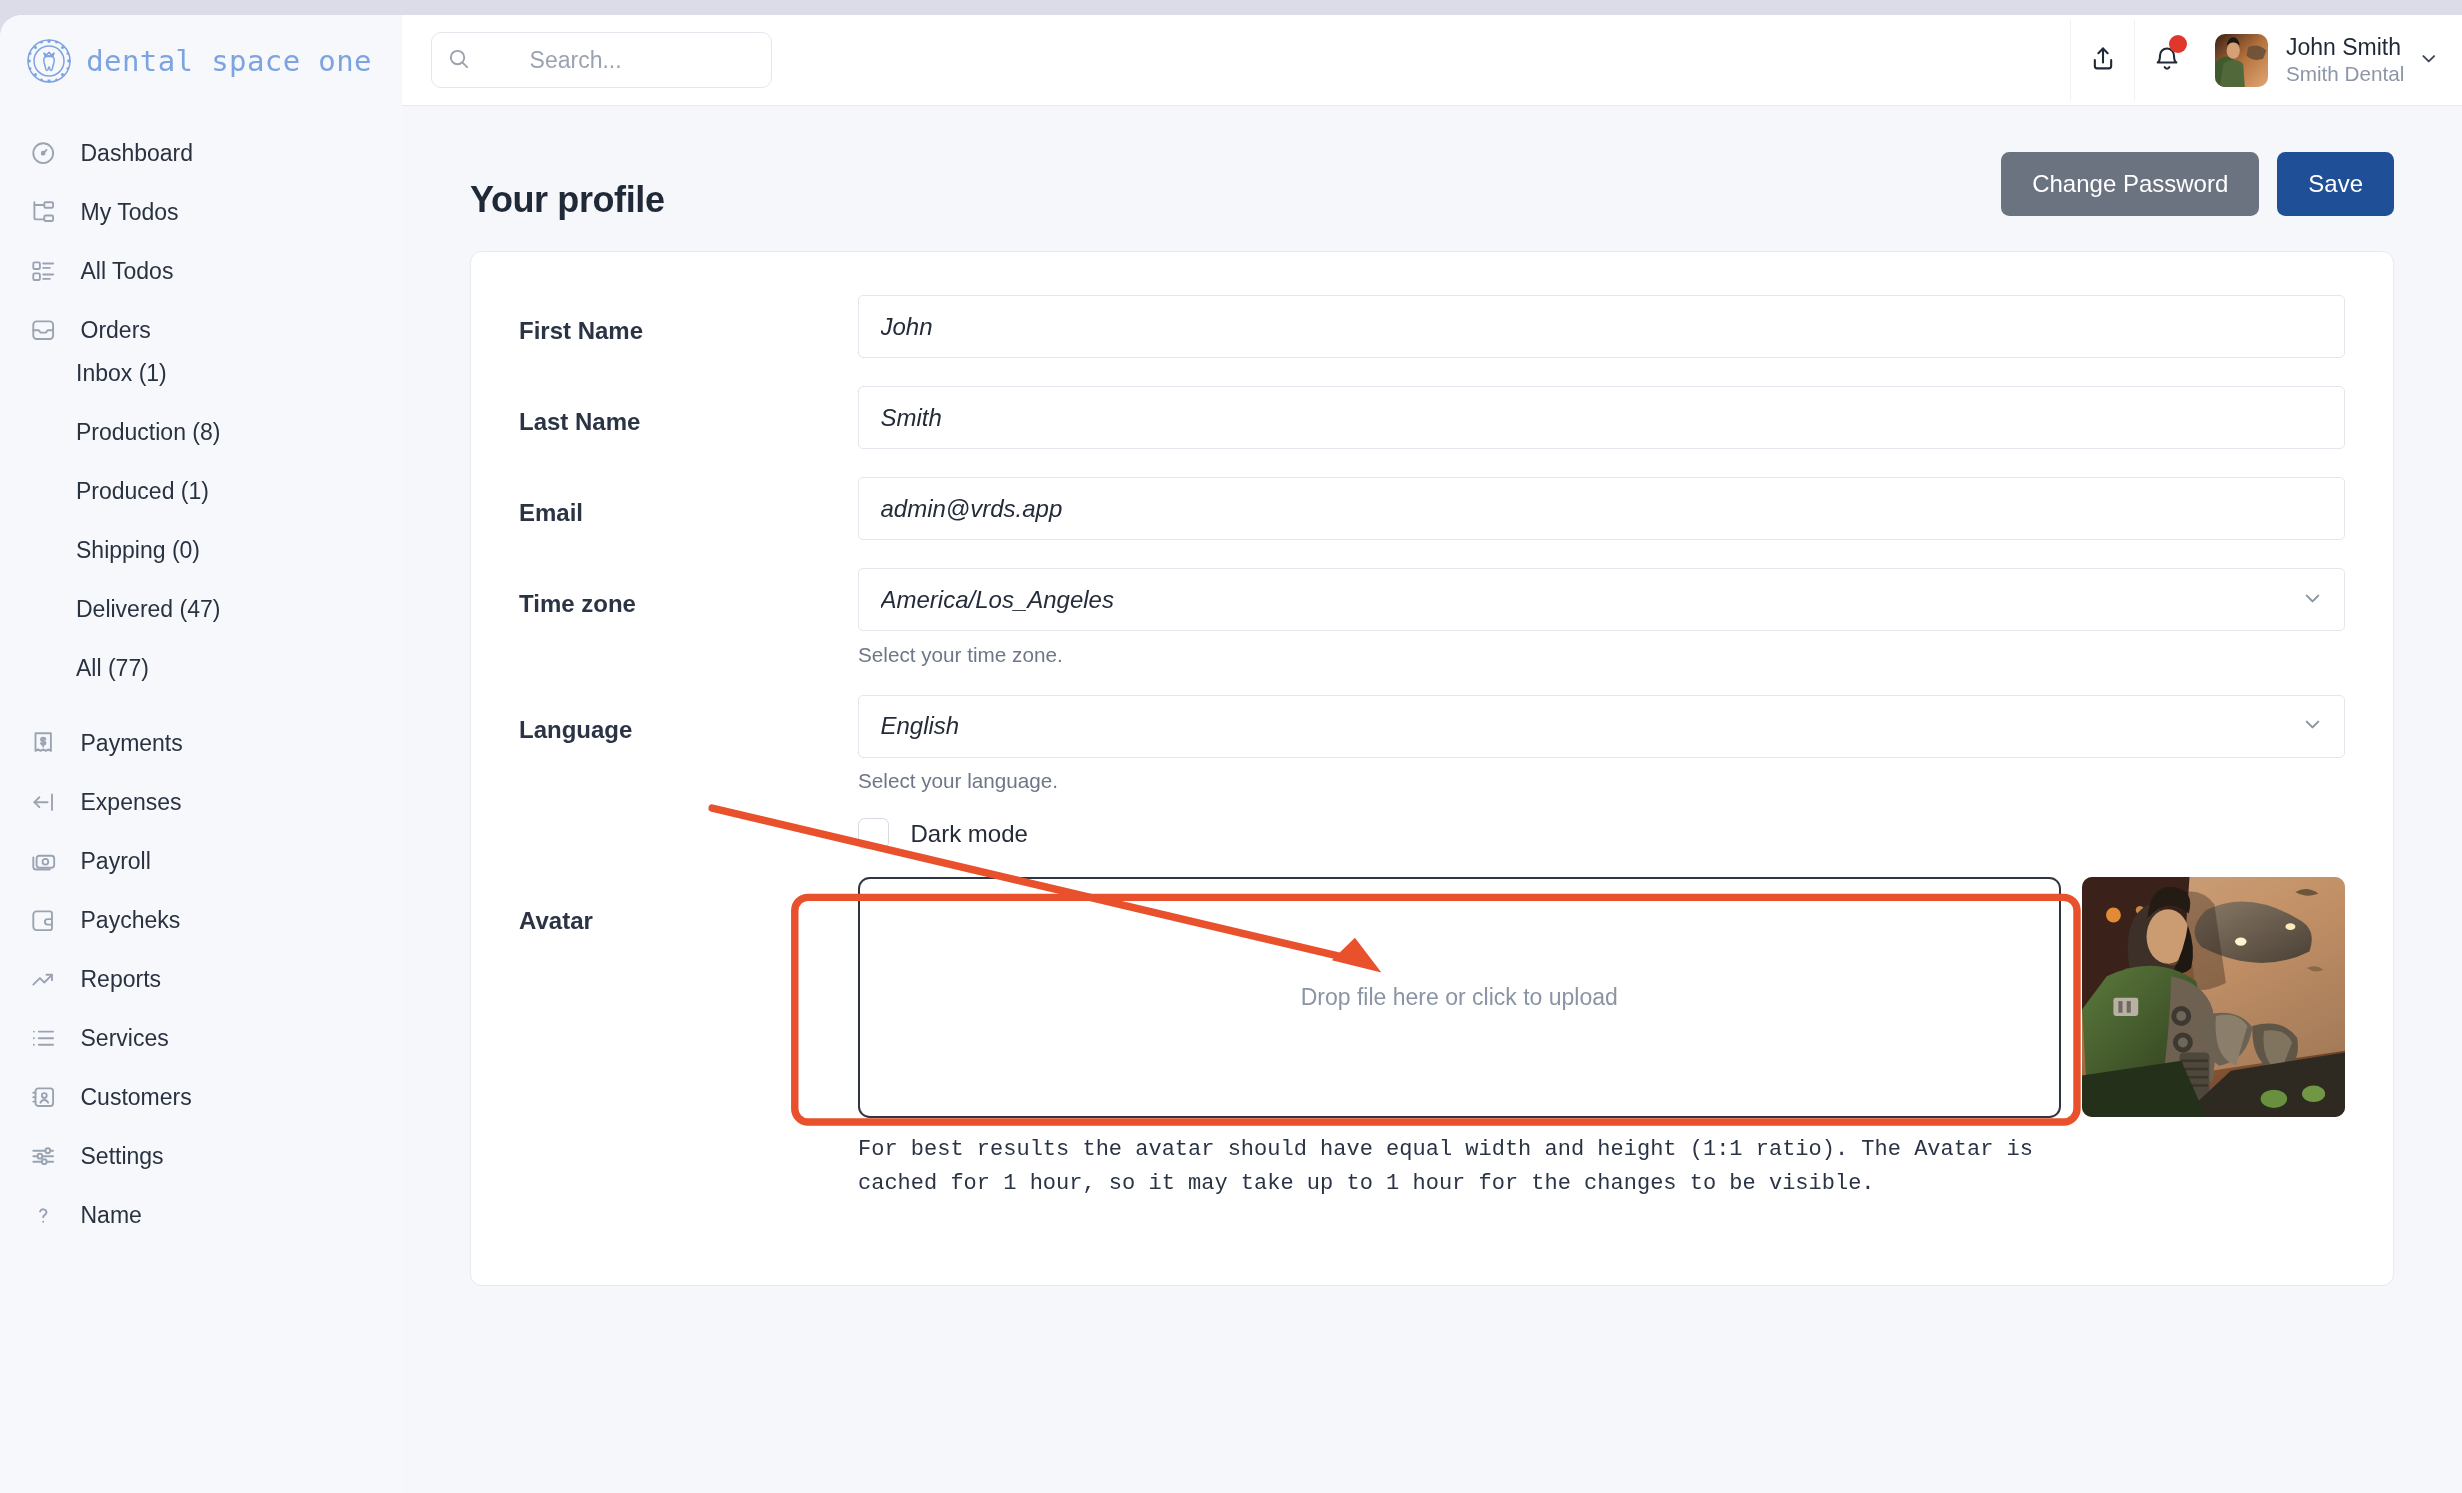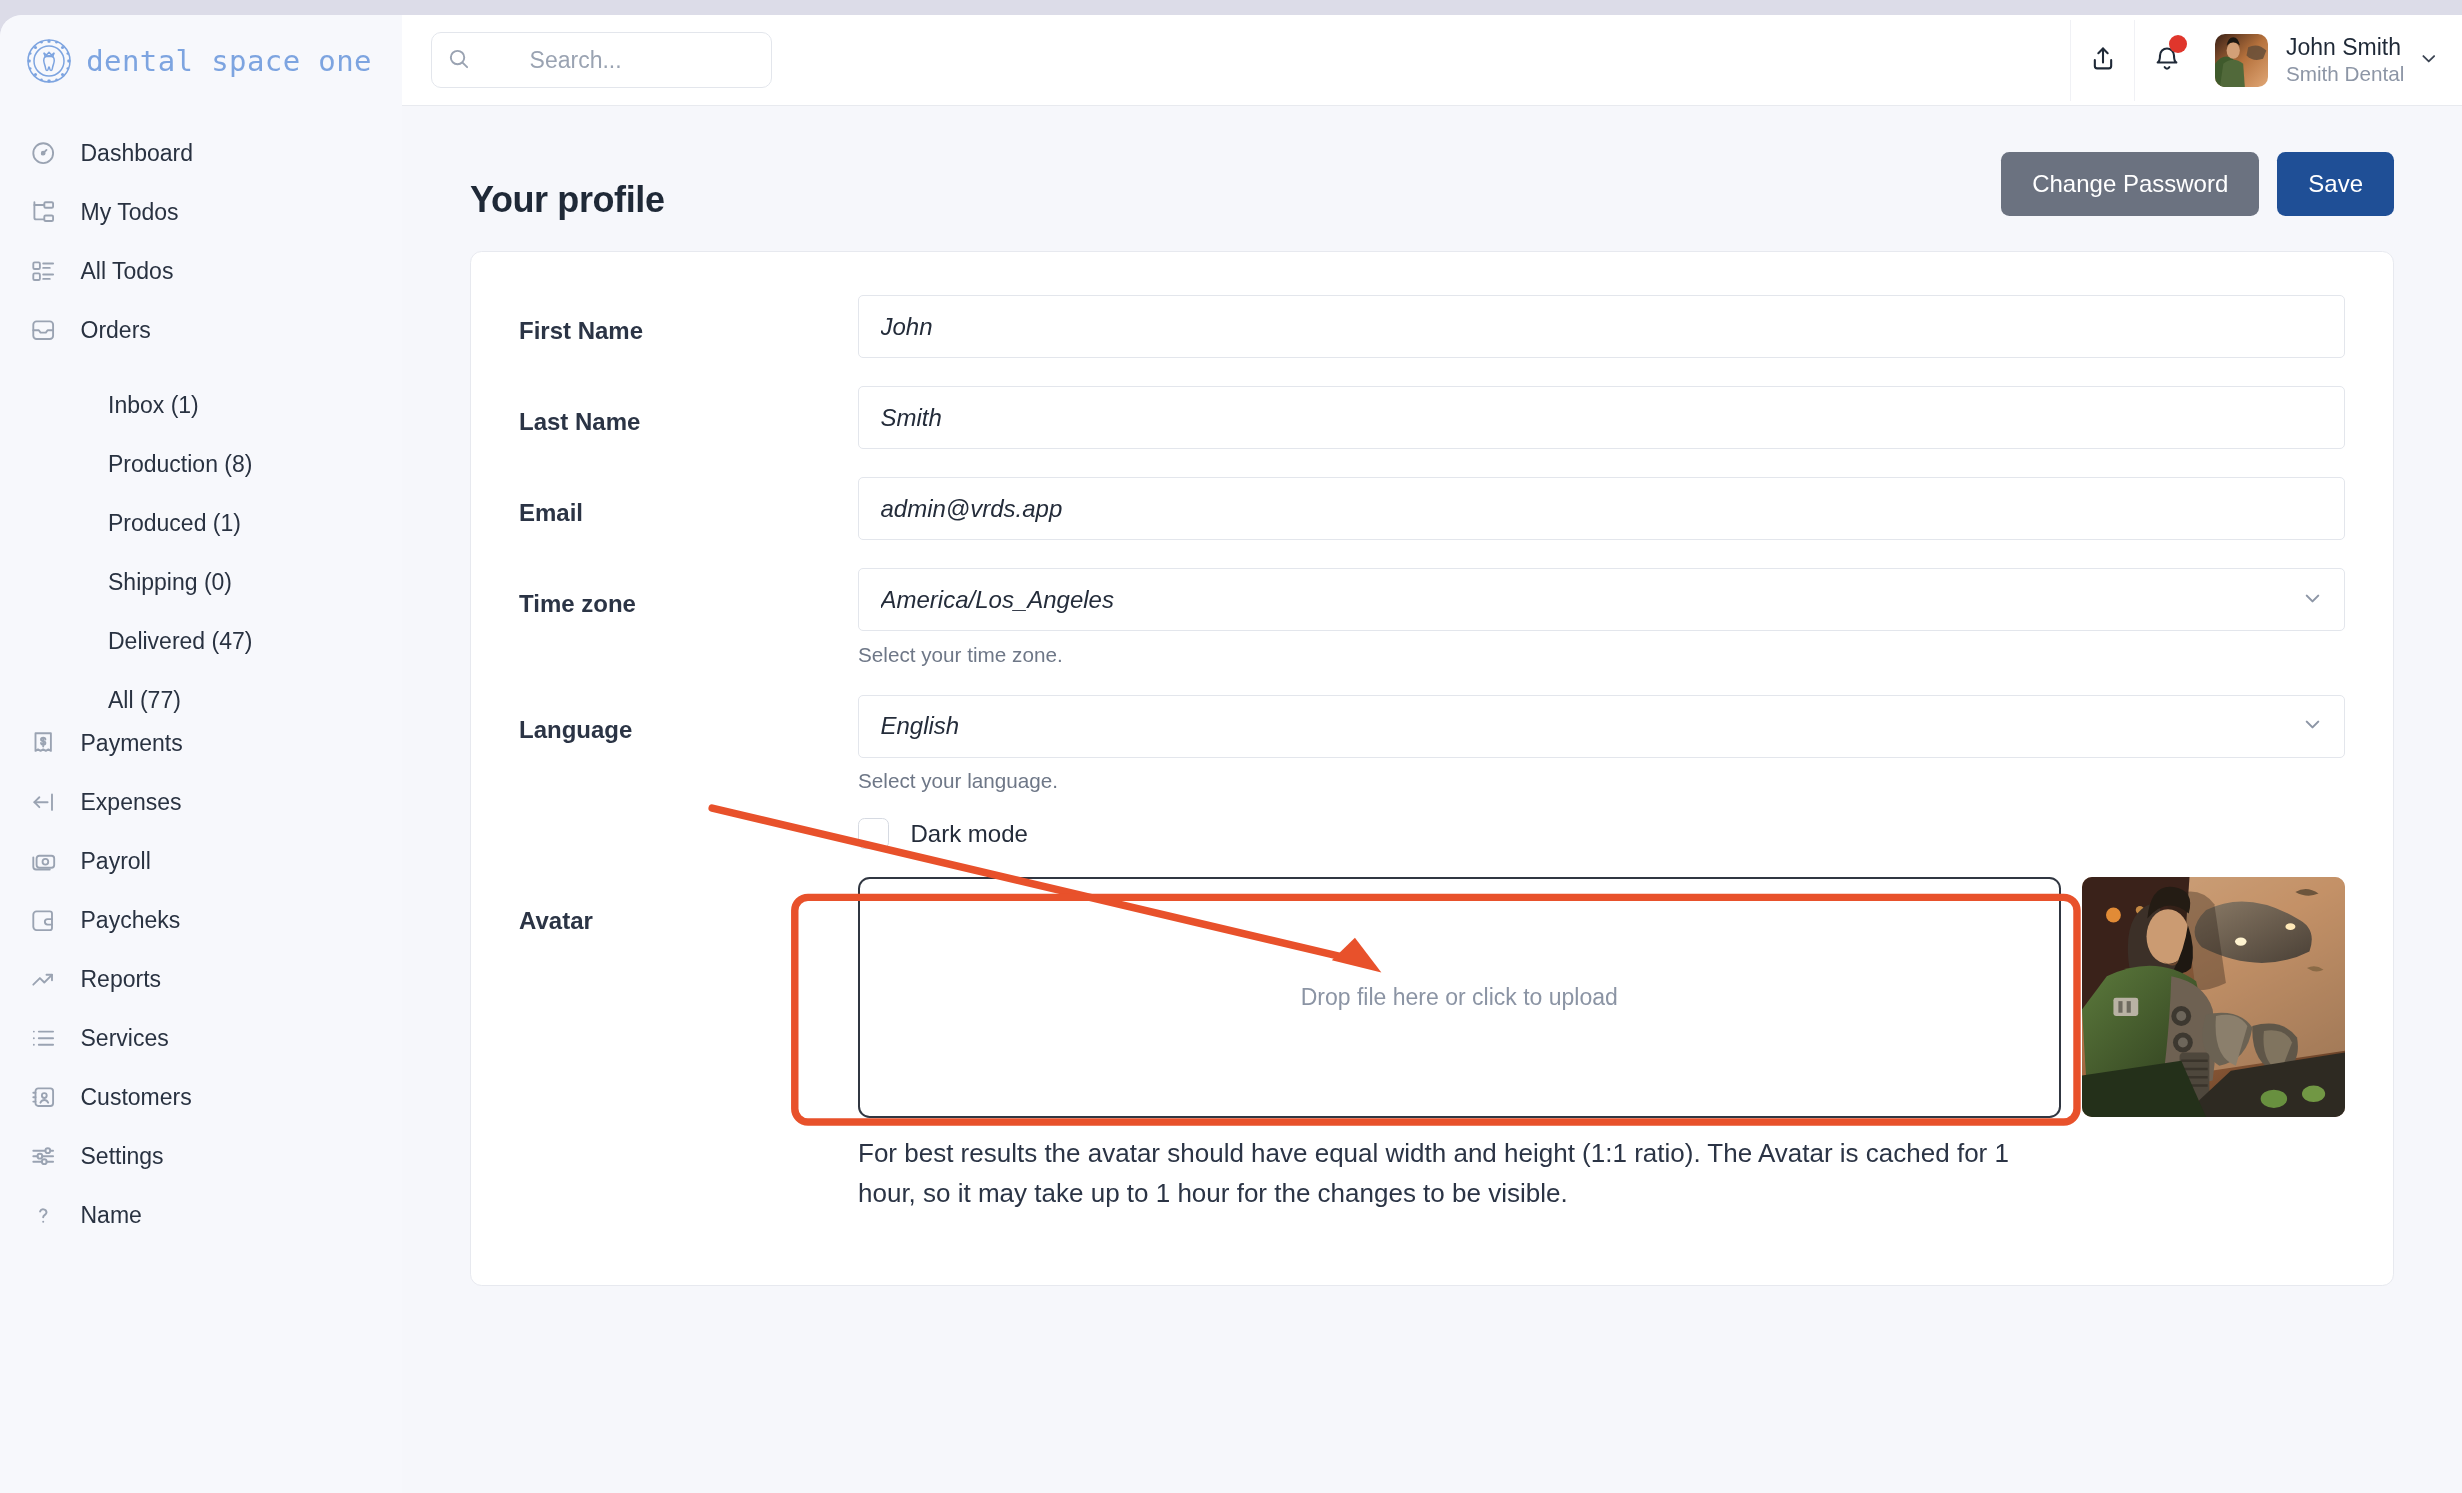--- a/index.html
+++ b/index.html
@@ -102,22 +102,22 @@
   .nav-icon {
     width: 31px; flex: 0 0 31px;
     display: flex; align-items: center; justify-content: center;
     color: #9aa3b2;
   }
   .nav-label {
     margin-left: 21.5px;
     font-size: 23px; color: #293241;
   }
   .nav-sub {
-    display: flex; align-items: flex-end;
-    height: 59px; padding-left: 76px; cursor: pointer; margin-left: 32px;
+    display: flex; align-items: flex-start;
+    height: 59px; padding-left: 76px; cursor: pointer;
   }
   .nav-sub .nav-label { margin-left: 0; }
 
   
   #main {
     position: absolute; left: 402px; top: 91px;
     width: 2060px; height: 1388px;
     background: #f6f7fb;
     padding: 0 68px;
   }
@@ -189,22 +189,22 @@
     position: relative;
     height: 241px;
     border: 2.5px solid #303641;
     border-radius: 11.6px;
     background: #fff;
     display: flex; align-items: center; justify-content: center;
     cursor: pointer;
   }
   .dropzone-text { font-size: 23px; color: #8b94a4; }
   .avatar-note {
-    font-size: 26px; color: #2b3445; line-height: 1.55;
-    margin-top: 15px; max-width: 1289px;
+    font-size: 22px; color: #2b3445; line-height: 1.55;
+    margin-top: 15px; max-width: 1289px; font-family: Liberation Mono, monospace;
   }
   .avatar-preview {
     width: 263px; height: 240px; flex: 0 0 263px;
     margin-left: 21.5px;
     border-radius: 10px; overflow: hidden;
     position: relative;
   }
 
   
   #annot { position: absolute; left: 0; top: 0; width: 2462px; height: 1494px;

